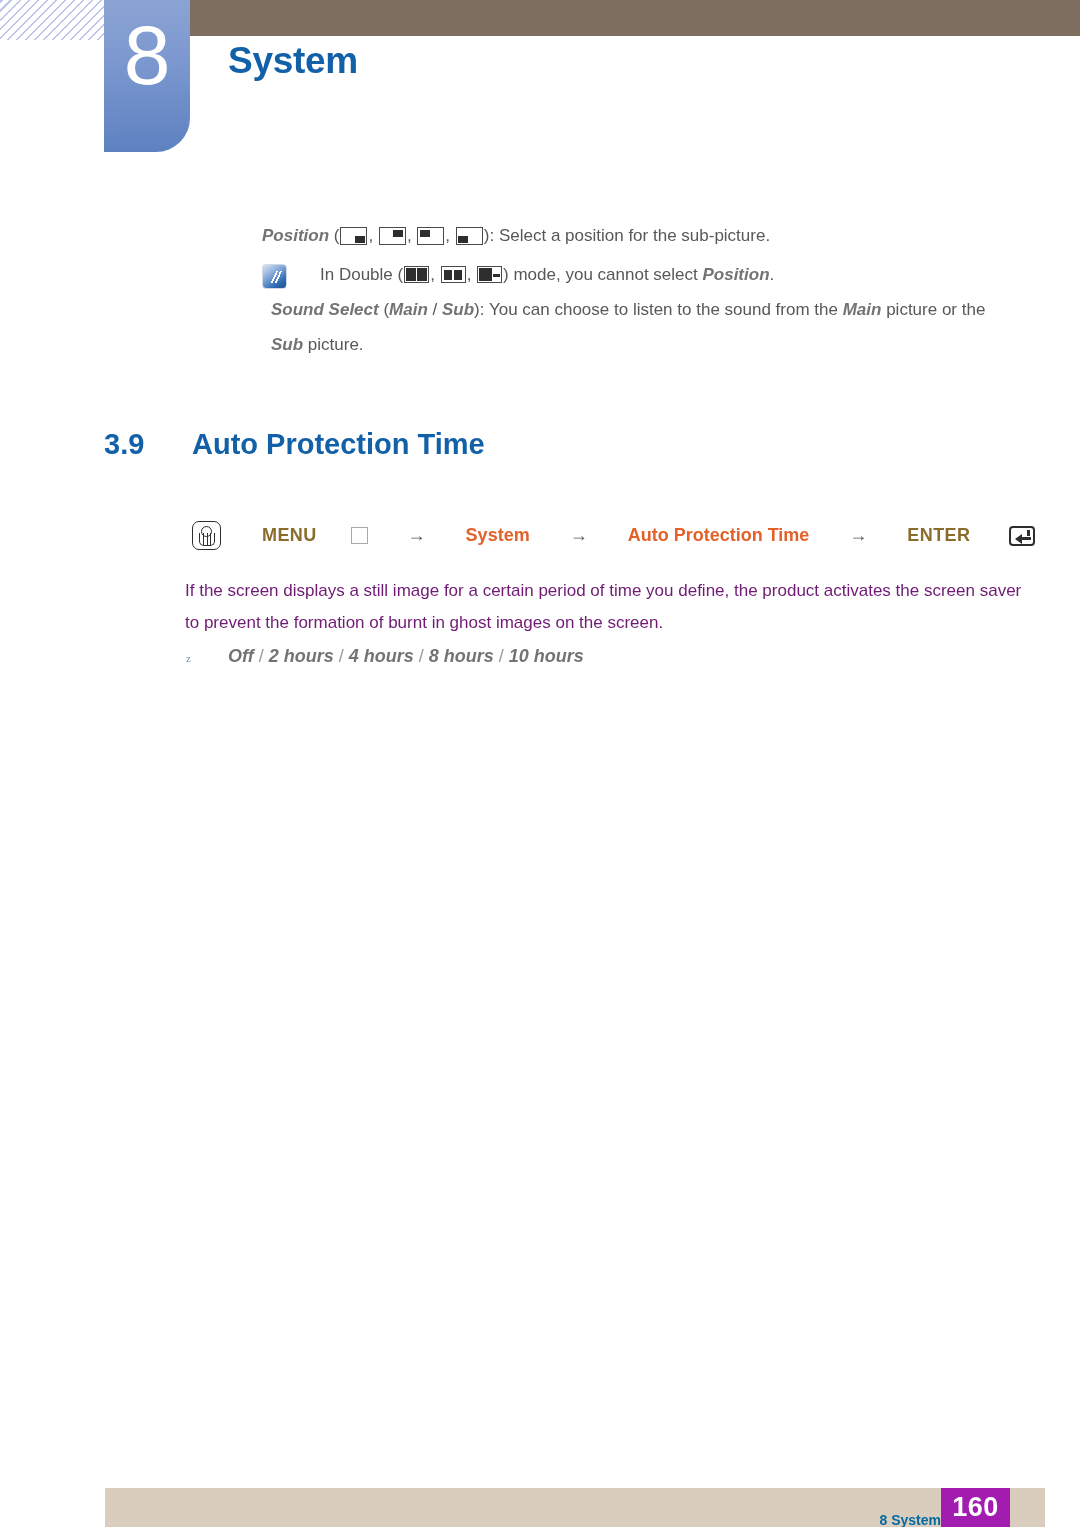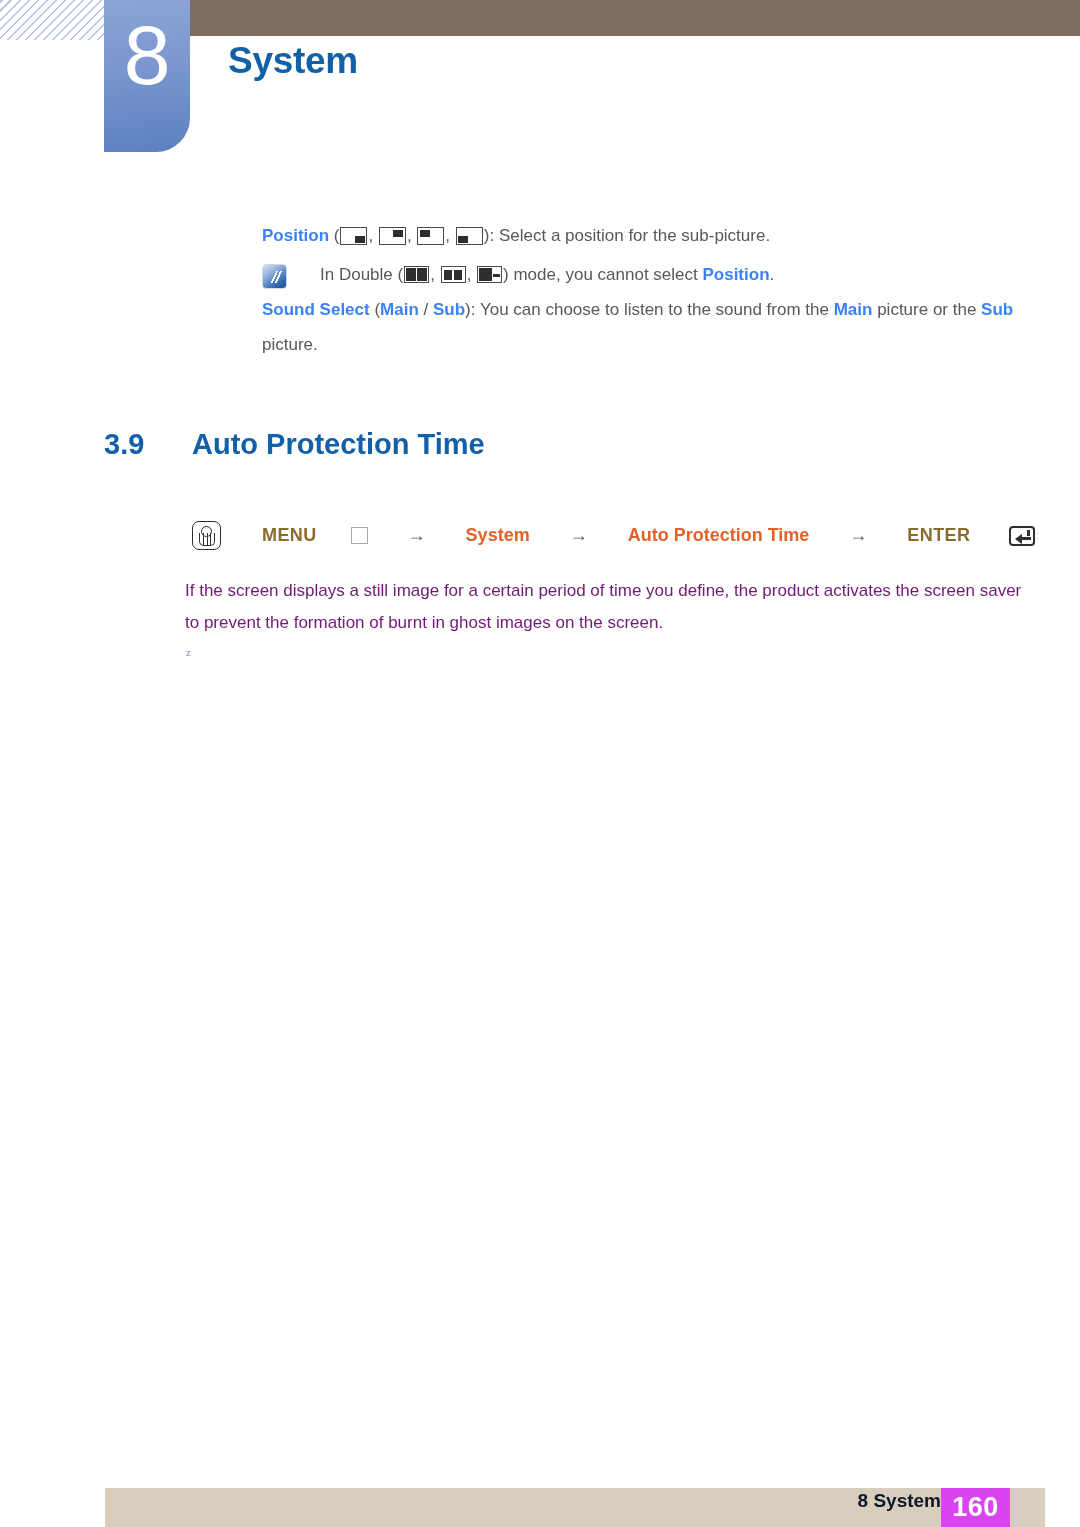--- a/index.html
+++ b/index.html
@@ -60,21 +60,21 @@
     left: 228px; top: 38px;
     font-size: 37px;
     line-height: 46px;
     font-weight: bold;
     color: #1160a8;
     letter-spacing: -0.3px;
     z-index: 4;
   }
 
   
-  .orange { color: #3b82f6; }
+  .orange { color: #737373; font-style: italic; }
   .gray   { color: #58585a; }
   .bold   { font-weight: bold; }
 
   
   .notes {
     position: absolute;
     left: 262px; top: 218px;
     width: 760px;
   }
   .note-line {
@@ -288,30 +288,30 @@
 
   
   .footer {
     position: absolute;
     left: 105px; top: 1488px;
     width: 940px; height: 39px;
     background: #d9cdbd;
   }
   .footer-label {
     position: absolute;
-    right: 104px; top: 2px;
-    font-size: 19px;
-    font-weight: bold;
-    color: #0f172a;
+    right: 104px; top: 24px;
+    font-size: 14px;
+    font-weight: bold;
+    color: #0369a1;
   }
   .footer-page {
     position: absolute;
     right: 35px; top: 0;
     width: 69px; height: 39px;
-    background: #d946ef;
+    background: #a21caf;
     color: #ffffff;
     font-size: 27px;
     font-weight: bold;
     display: flex;
     align-items: center;
     justify-content: center;
     letter-spacing: .5px;
   }
 </style>
 </head>
@@ -327,21 +327,21 @@
 
   <div class="note-line">
     <span class="orange bold">Position</span><span class="gray"> (</span><span class="pos-ico pos-br"><i></i></span><span class="gray">, </span><span class="pos-ico pos-tr"><i></i></span><span class="gray">, </span><span class="pos-ico pos-tl"><i></i></span><span class="gray">, </span><span class="pos-ico pos-bl"><i></i></span><span class="gray">)</span><span class="gray">: Select a position for the sub-picture.</span>
   </div>
 
   <div class="note-row">
     <div class="note-icon"></div>
     <div class="note-text"><span>In Double (</span><span class="dbl-ico dbl-a"><span class="l"></span><span class="r"></span></span><span>, </span><span class="dbl-ico dbl-b"><span class="l"></span><span class="r"></span></span><span>, </span><span class="dbl-ico dbl-c"><span class="l"></span><span class="r"></span></span><span>) mode, you cannot select </span><span class="orange bold">Position</span><span>.</span></div>
   </div>
 
-  <div class="note-line wrap" style="margin-top:2px;">
+  <div class="note-line wrap" style="margin-top:2px;margin-left:9px;">
     <span class="orange bold">Sound Select</span><span class="gray"> (</span><span class="orange bold">Main</span><span class="gray"> / </span><span class="orange bold">Sub</span><span class="gray">)</span><span class="gray">: You can choose to listen to the sound from the </span><span class="orange bold">Main</span><span class="gray"> picture or the </span><span class="orange bold">Sub</span><span class="gray"> picture.</span>
   </div>
 </div>
 
 <div class="sect">
   <div class="sect-num">3.9</div>
   <div class="sect-title">Auto Protection Time</div>
 </div>
 
 <div class="menupath">
@@ -357,18 +357,19 @@
   <span class="enter-ico">
       <span class="enter-bar"></span>
     </span>
   <span class="gt">&gt;</span>
 </div>
 
 <div class="bodytext">If the screen displays a still image for a certain period of time you define, the product activates the screen saver to prevent the formation of burnt in ghost images on the screen.</div>
 
 <div class="optrow">
   <span class="opt-bullet">z</span>
+  <span class="opt-items"><span class="orange">Off</span><span class="opt-sep"> / </span><span class="orange">2 hours</span><span class="opt-sep"> / </span><span class="orange">4 hours</span><span class="opt-sep"> / </span><span class="orange">8 hours</span><span class="opt-sep"> / </span><span class="orange">10 hours</span></span>
 </div>
 
 <div class="footer">
   <div class="footer-label">8 System</div>
   <div class="footer-page">160</div>
 </div>
 
 </body></html>

